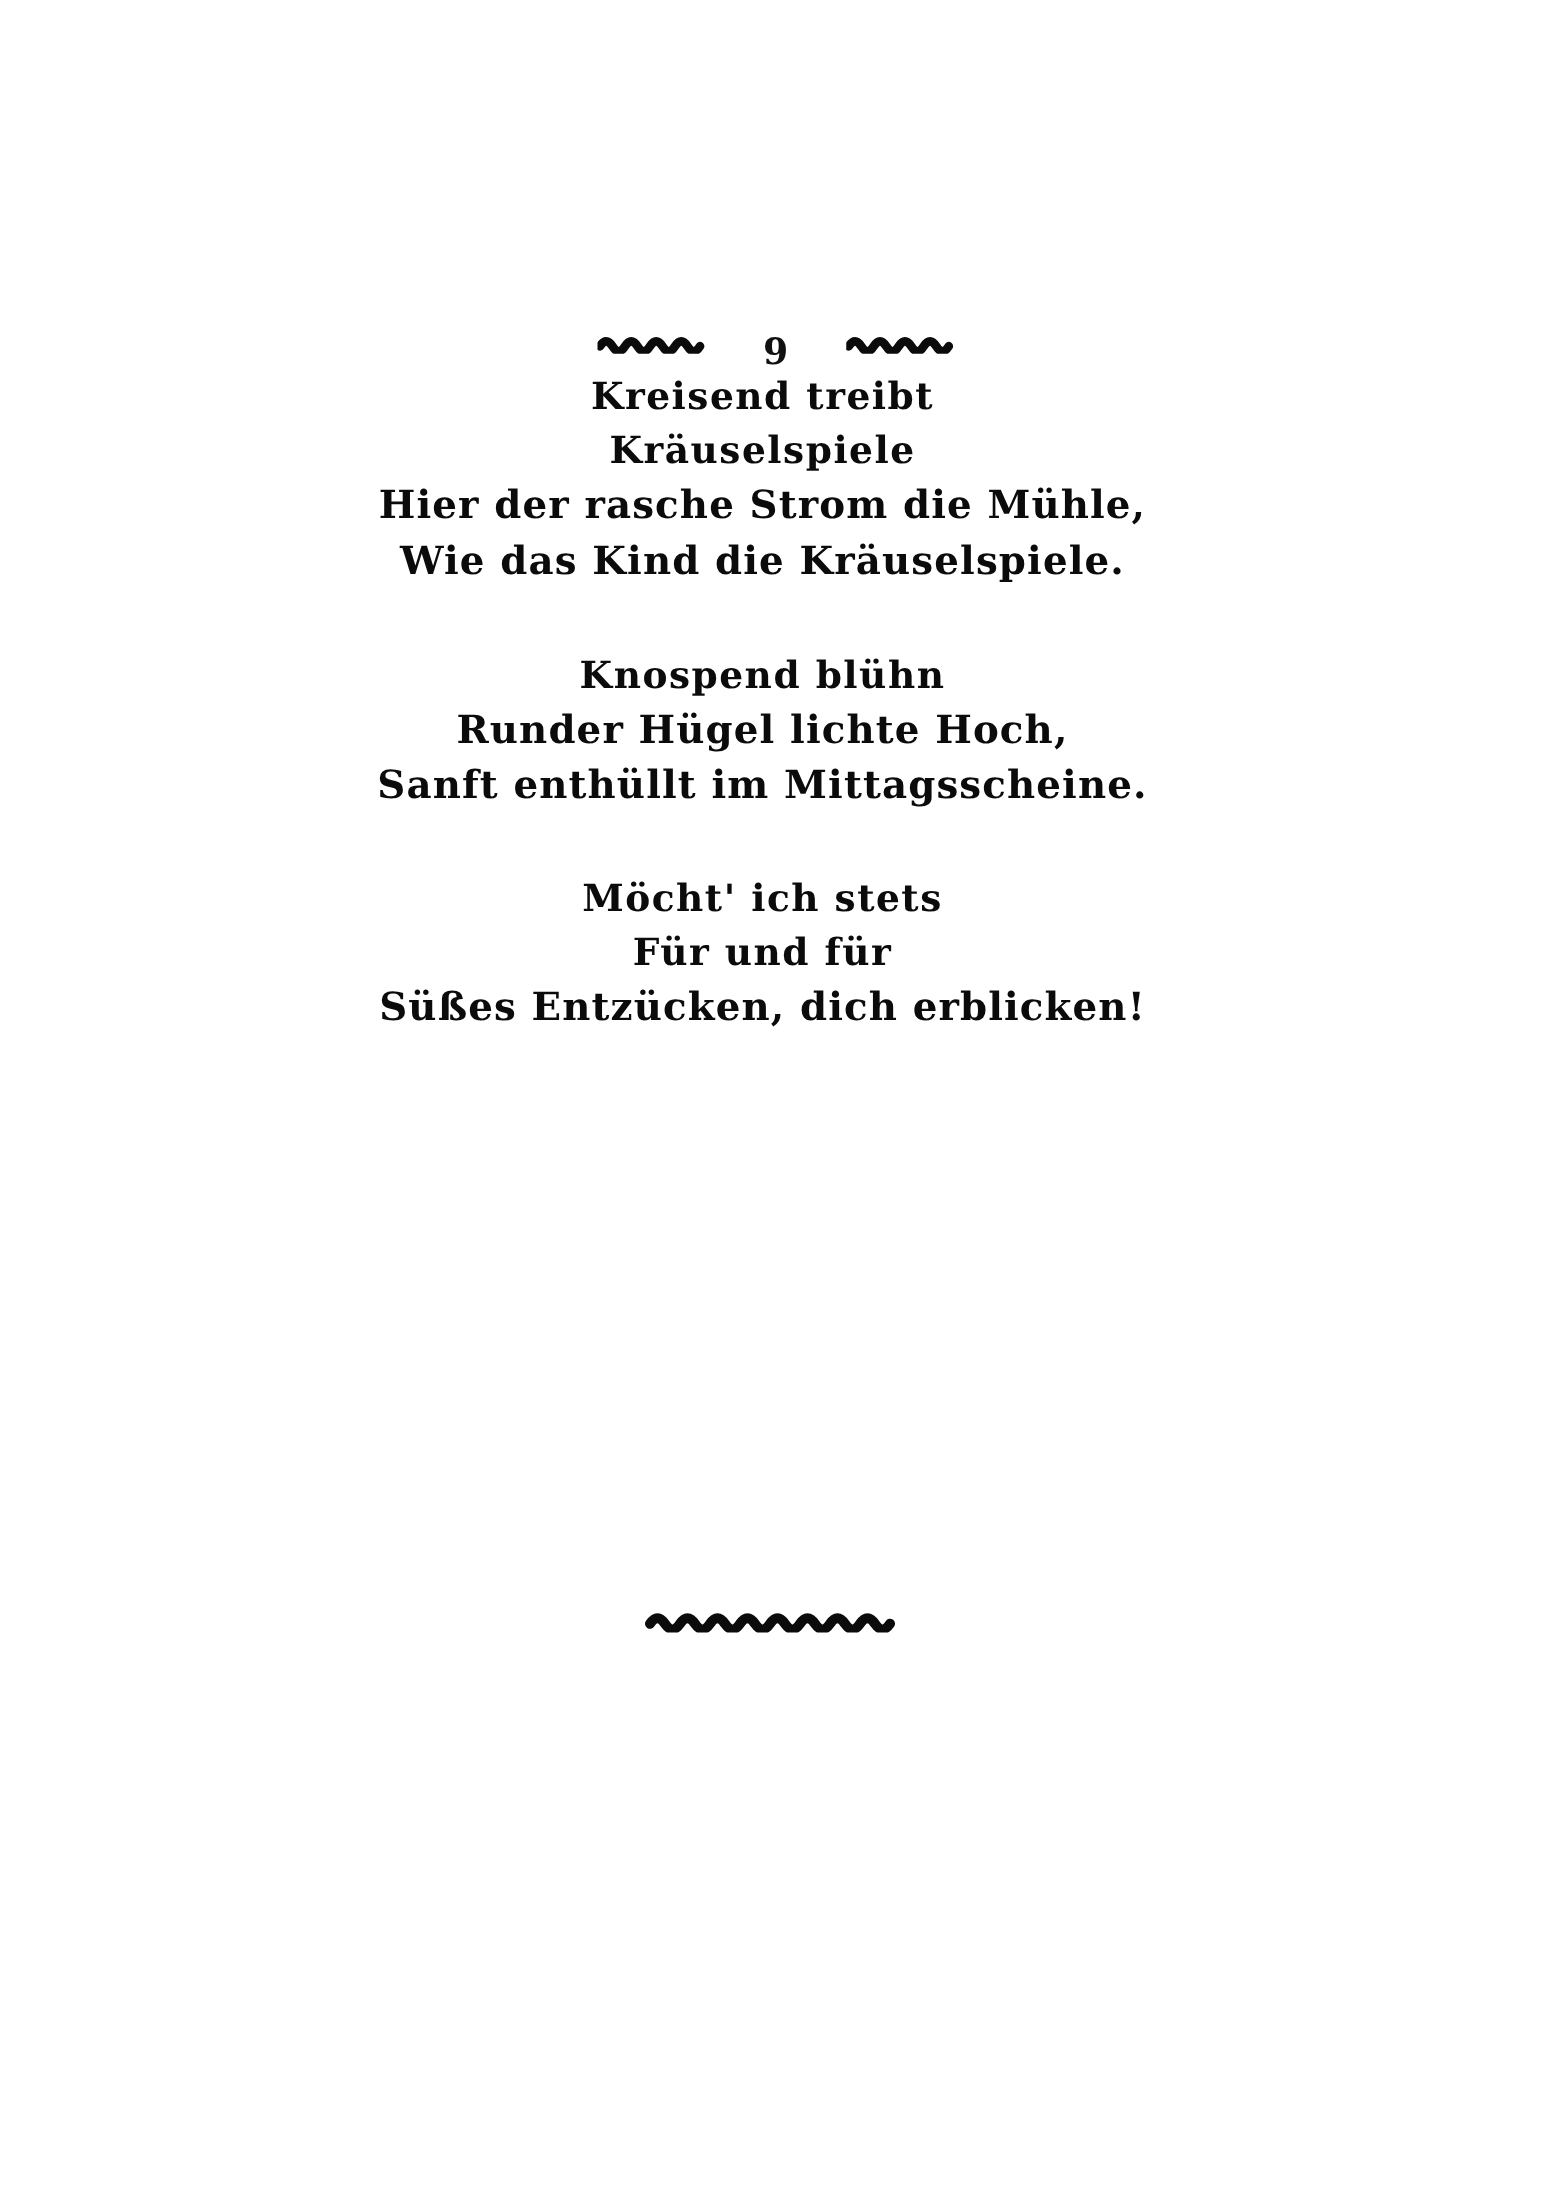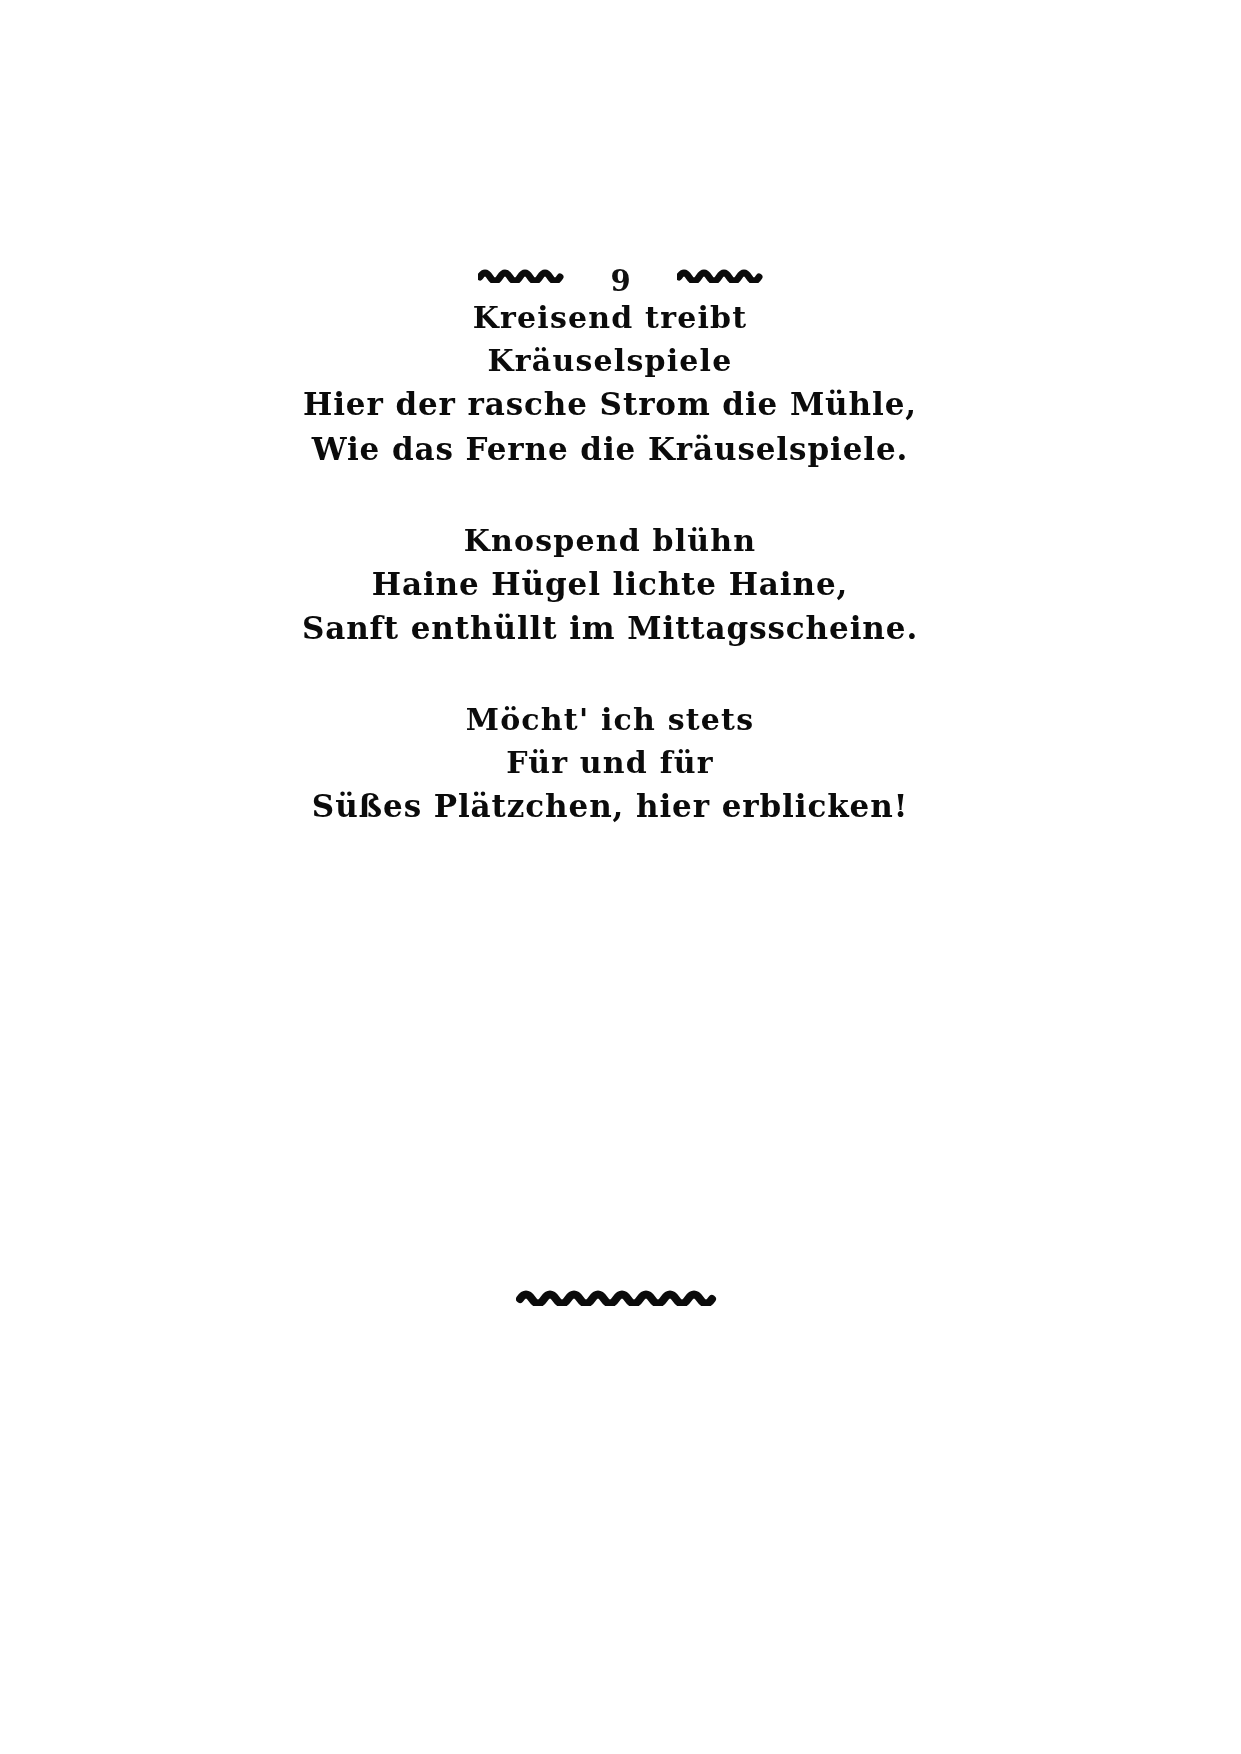--- a/index.html
+++ b/index.html
@@ -114,34 +114,34 @@
       </svg>
     </span>
   </div>
 
   <div class="poem">
 
     <div class="stanza">
       <div class="line short">Kreisend treibt</div>
       <div class="line short">Kräuselspiele</div>
       <div class="line long">Hier der rasche Strom die Mühle,</div>
-      <div class="line long">Wie das Ferne die Kräuselspiele.</div>
+      <div class="line long">Wie das Kind die Kräuselspiele.</div>
     </div>
 
     <div class="stanza">
       <div class="line short">Knospend blühn</div>
-      <div class="line long">Haine Hügel lichte Haine,</div>
+      <div class="line long">Runder Hügel lichte Hoch,</div>
       <div class="line long">Sanft enthüllt im Mittagsscheine.</div>
     </div>
 
 
     <div class="stanza">
       <div class="line short">Möcht' ich stets</div>
       <div class="line short">Für und für</div>
-      <div class="line long">Süßes Plätzchen, hier erblicken!</div>
+      <div class="line long">Süßes Entzücken, dich erblicken!</div>
     </div>
 
   </div>
 
   <div class="bottom-ornament">
     <span class="orn-squiggle">
       <svg width="210" height="18" viewBox="0 0 210 18" aria-hidden="true">
         <path d="M4 11 q6 -9 12 0 q6 9 12 0 q6 -9 12 0 q6 9 12 0 q6 -9 12 0 q6 9 12 0 q6 -9 12 0 q6 9 12 0 q6 -9 12 0 q6 9 12 0 q6 -9 12 0 q6 9 12 0 q6 -9 12 0 q6 9 12 0 q6 -9 12 0 q6 9 12 0" fill="none" stroke="#0b0b0b" stroke-width="8" stroke-linecap="round"></path>
       </svg>
     </span>

